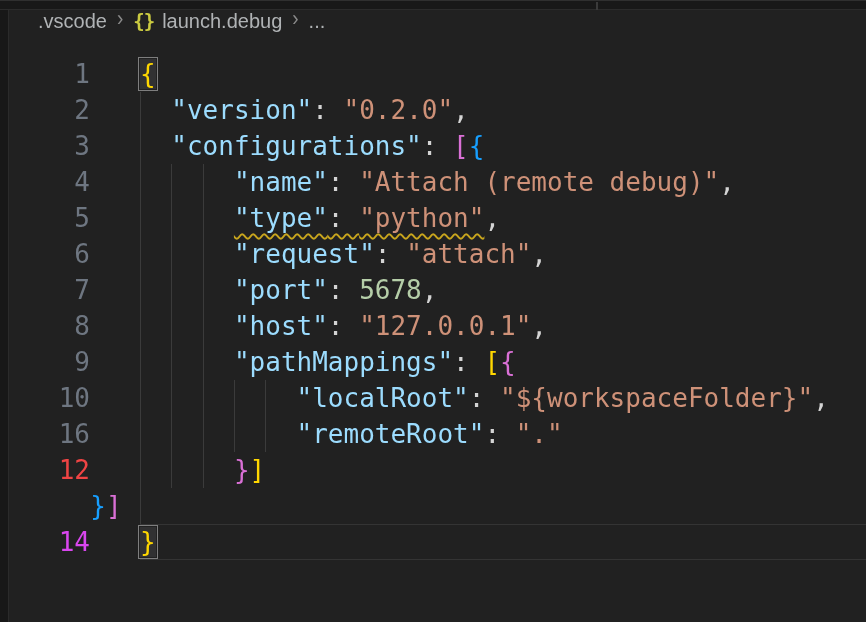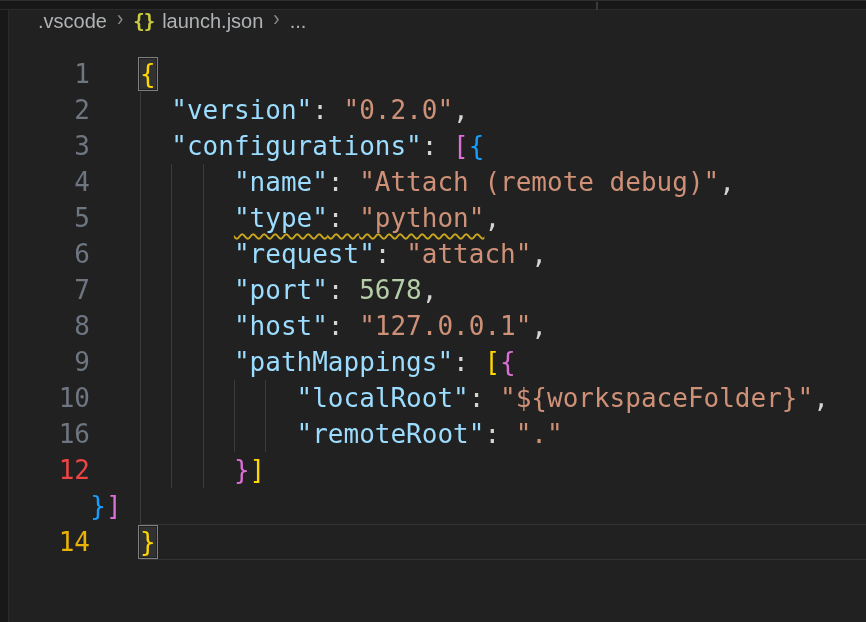--- a/index.html
+++ b/index.html
@@ -48,21 +48,21 @@
 </div>
 
 <div class="rail"></div>
 
 <div class="editor">
 
   <div class="breadcrumb">
     <span class="crumb">.vscode</span>
     <span class="chev">›</span>
     <span class="json-ico">{}</span>
-    <span class="crumb">launch.json</span>
+    <span class="crumb">launch.debug</span>
     <span class="chev">›</span>
     <span class="dots crumb">...</span>
   </div>
 
   <div class="code-area">
     <div>
         <div class="row">
           <div class="gutter" style="color: rgb(110, 118, 129);">1</div>
           <div class="code"><span class="match" style="color: rgb(255, 215, 0);">{</span></div>
         </div>
@@ -107,21 +107,21 @@
           <div class="code"><span>          </span><span style="color: rgb(156, 220, 254);">"remoteRoot"</span><span style="color: rgb(212, 212, 212);">: </span><span style="color: rgb(206, 145, 120);">"."</span></div>
         </div>
         <div class="row">
           <div class="gutter" style="color: #ef4444;">12</div>
           <div class="code"><span>      </span><span style="color: rgb(218, 112, 214);">}</span><span style="color: rgb(255, 215, 0);">]</span></div>
         </div>
         <div class="row">
           <div class="code"><span>  </span><span style="color: rgb(23, 159, 255);">}</span><span style="color: rgb(218, 112, 214);">]</span></div>
         </div>
         <div class="row current">
-          <div class="gutter" style="color: #eab308;">14</div>
+          <div class="gutter" style="color: #d946ef;">14</div>
           <div class="code"><span class="match" style="color: rgb(255, 215, 0);">}</span></div>
         </div>
       </div>
   <div class="guide" style="background: rgb(59, 59, 59); left: 131px; top: 36px; height: 432px;"></div>
       <div class="guide" style="background: rgb(59, 59, 59); left: 162.306px; top: 108px; height: 324px;"></div>
       <div class="guide" style="background: rgb(59, 59, 59); left: 193.612px; top: 108px; height: 324px;"></div>
       <div class="guide" style="background: rgb(59, 59, 59); left: 224.918px; top: 324px; height: 72px;"></div>
       <div class="guide" style="background: rgb(59, 59, 59); left: 256.224px; top: 324px; height: 72px;"></div>
     </div>
 

